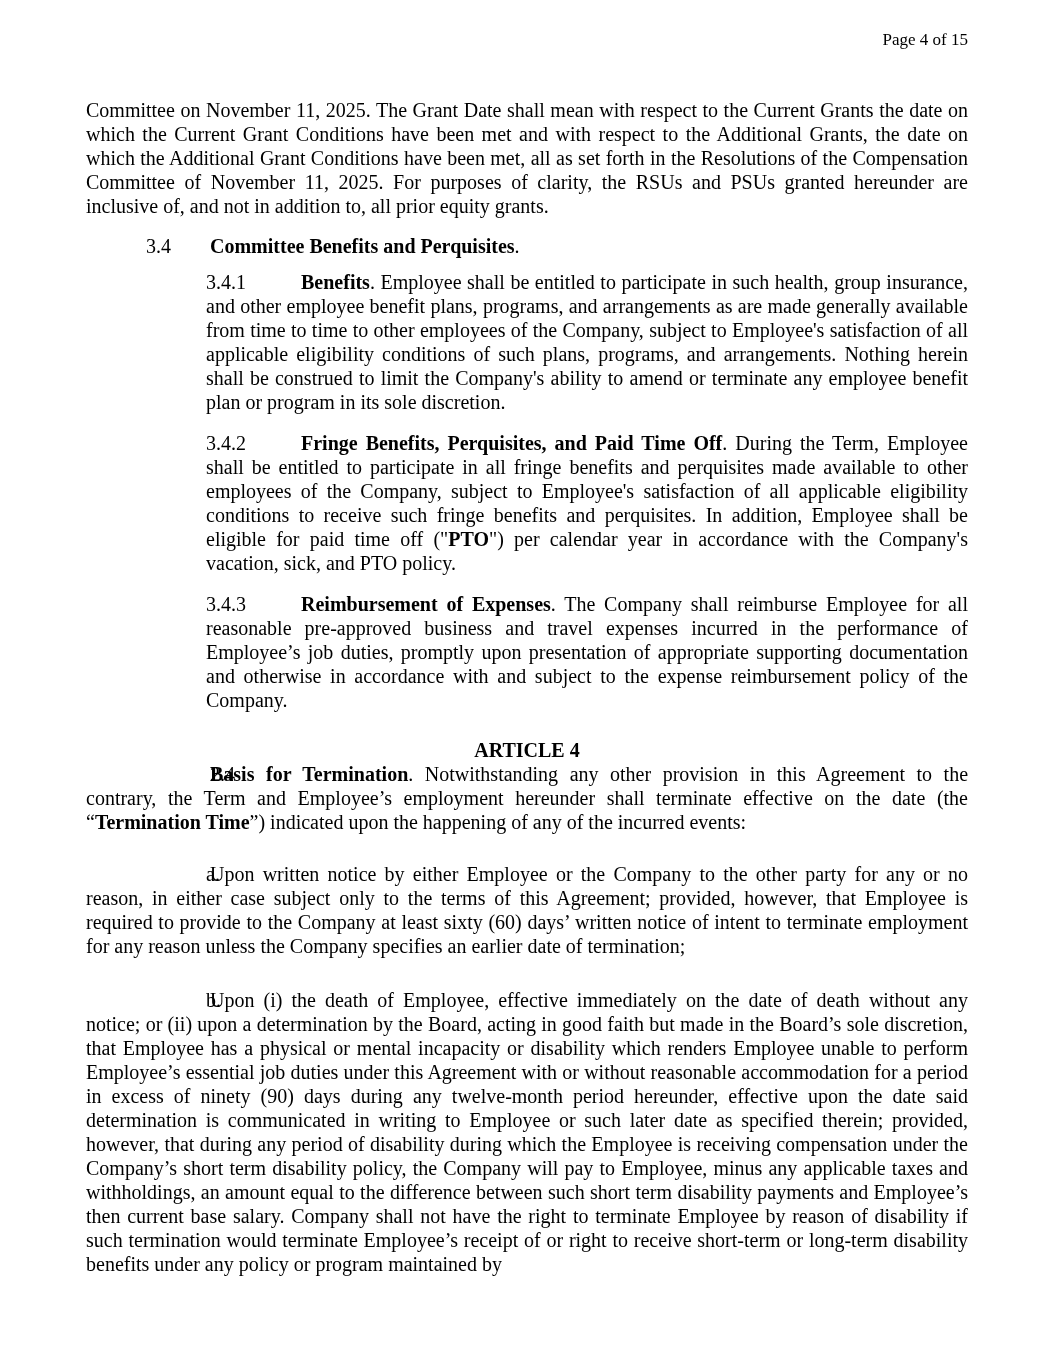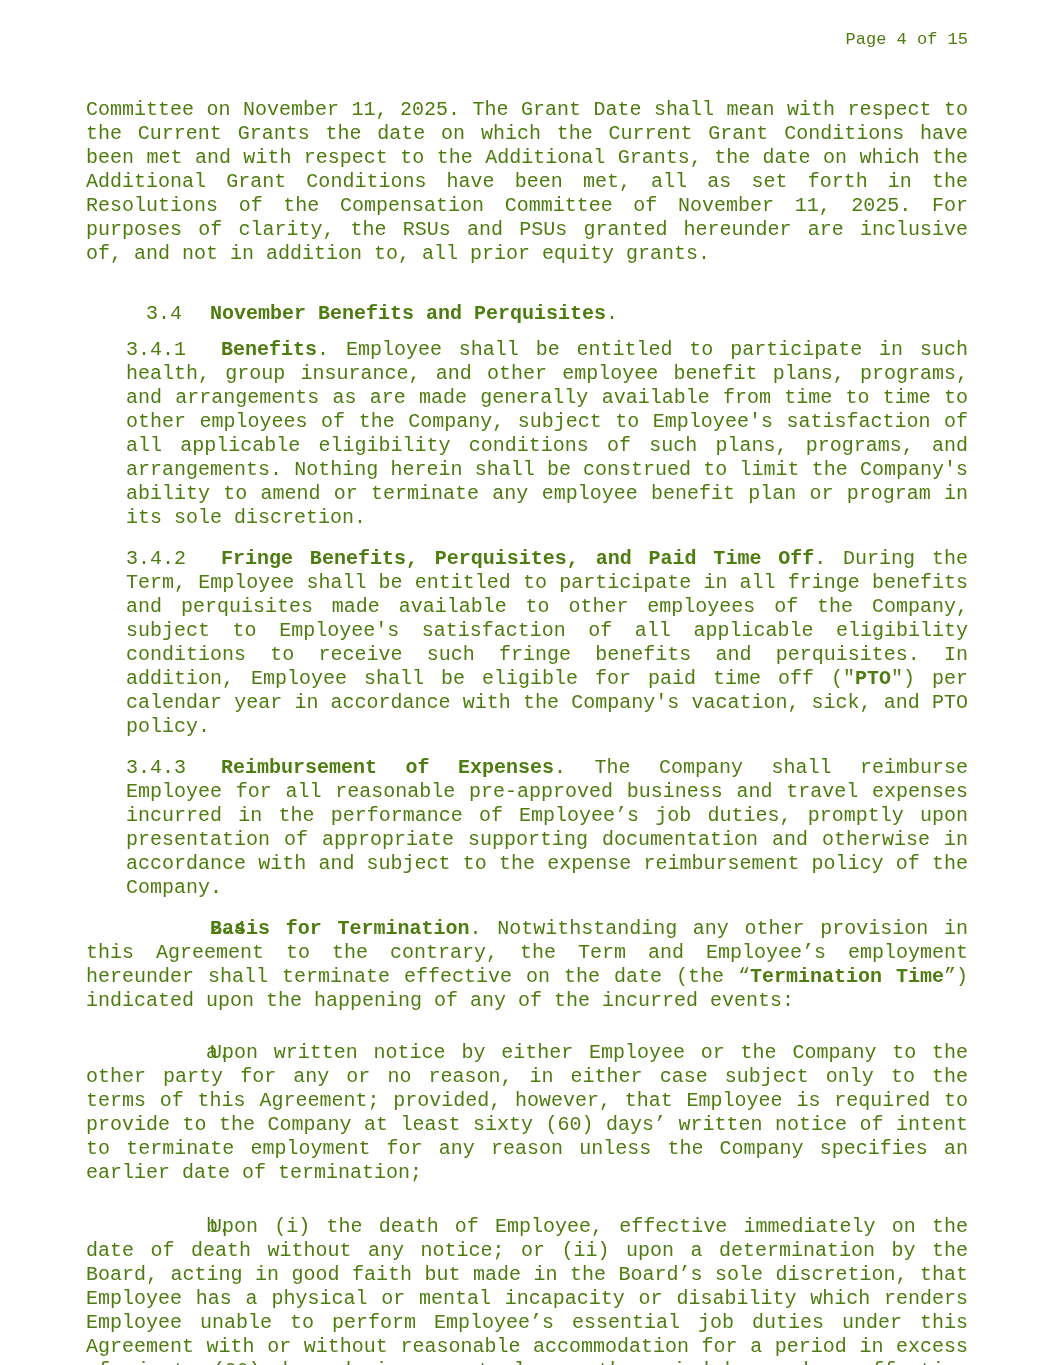--- a/index.html
+++ b/index.html
@@ -7,43 +7,43 @@
     padding: 0;
     background: #ffffff;
   }
   .page {
     position: relative;
     width: 1055px;
     height: 1365px;
     background: #ffffff;
     box-sizing: border-box;
     padding: 28px 87px 0 86px;
-    font-family: Liberation Mono, monospace;
+    font-family: Liberation Serif, serif;
     font-size: 20px;
     line-height: 24px;
-    color: #4d7c0f;
+    color: #000000;
   }
   .page-number {
     text-align: right;
     font-size: 17px;
     line-height: 24px;
     margin-bottom: 46px;
   }
   p { margin: 0; }
   .justify { text-align: justify; }
   .b { font-weight: bold; }
   .u { text-decoration: underline; }
   .num { display: inline-block; font-weight: normal; }
 
   .p-continuation { margin-bottom: 16px; margin-top: 23px; }
 
   .h34 { padding-left: 60px; margin-bottom: 12px; }
-  .h34 .num { width: 64px; margin-top: 20px; }
+  .h34 .num { width: 64px; }
 
-  .sub { margin-left: 40px; margin-bottom: 17px; }
+  .sub { margin-left: 120px; margin-bottom: 17px; }
   .sub .num { width: 95px; text-indent: 0; }
 
   .article-head { text-align: center; font-weight: bold; margin-top: 26px; }
   .article-head-last { text-align: center; font-weight: bold; margin-bottom: 30px; }
 
   .s41 { text-indent: 62px; margin-bottom: 28px; }
   .s41 .num { width: 62px; }
 
   .item { text-indent: 60px; margin-bottom: 30px; }
   .item .num { width: 64px; }
@@ -51,28 +51,29 @@
 </style>
 </head>
 <body>
 
 <div class="page">
 
   <div class="page-number">Page 4 of 15</div>
 
   <p class="justify p-continuation"><span>Committee on November 11, 2025. The Grant Date shall mean with respect to the Current Grants the date on which the Current Grant Conditions have been met and with respect to the Additional Grants, the date on which the Additional Grant Conditions have been met, all as set forth in the Resolutions of the Compensation Committee of November 11, 2025. For purposes of clarity, the RSUs and PSUs granted hereunder are inclusive of, and not in addition to, all prior equity grants.</span></p>
 
-  <p class="h34"><span class="num">3.4</span><span class="b">November Benefits and Perquisites</span><span>.</span></p>
+  <p class="h34"><span class="num">3.4</span><span class="b">Committee Benefits and Perquisites</span><span>.</span></p>
 
   <p class="justify sub"><span class="num">3.4.1</span><span class="b">Benefits</span><span>. Employee shall be entitled to participate in such health, group insurance, and other employee benefit plans, programs, and arrangements as are made generally available from time to time to other employees of the Company, subject to Employee's satisfaction of all applicable eligibility conditions of such plans, programs, and arrangements. Nothing herein shall be construed to limit the Company's ability to amend or terminate any employee benefit plan or program in its sole discretion.</span></p>
 
   <p class="justify sub"><span class="num">3.4.2</span><span class="b">Fringe Benefits, Perquisites, and Paid Time Off</span><span>. During the Term, Employee shall be entitled to participate in all fringe benefits and perquisites made available to other employees of the Company, subject to Employee's satisfaction of all applicable eligibility conditions to receive such fringe benefits and perquisites. In addition, Employee shall be eligible for paid time off ("</span><span class="b">PTO</span><span>") per calendar year in accordance with the Company's vacation, sick, and PTO policy.</span></p>
 
   <p class="justify sub"><span class="num">3.4.3</span><span class="b">Reimbursement of Expenses</span><span>. The Company shall reimburse Employee for all reasonable pre-approved business and travel expenses incurred in the performance of Employee’s job duties, promptly upon presentation of appropriate supporting documentation and otherwise in accordance with and subject to the expense reimbursement policy of the Company.</span></p>
 
+  <p class="article-head"><span class="b">ARTICLE 4</span></p>
 
 
   <p class="justify s41"><span class="num">2.4</span><span class="b">Basis for Termination</span><span>. Notwithstanding any other provision in this Agreement to the contrary, the Term and Employee’s employment hereunder shall terminate effective on the date (the “</span><span class="b">Termination Time</span><span>”) indicated upon the happening of any of the incurred events:</span></p>
 
   <p class="justify item"><span class="num">a.</span><span>Upon written notice by either Employee or the Company to the other party for any or no reason, in either case subject only to the terms of this Agreement; provided, however, that Employee is required to provide to the Company at least sixty (60) days’ written notice of intent to terminate employment for any reason unless the Company specifies an earlier date of termination;</span></p>
 
   <p class="justify item item-last"><span class="num">b.</span><span>Upon (i) the death of Employee, effective immediately on the date of death without any notice; or (ii) upon a determination by the Board, acting in good faith but made in the Board’s sole discretion, that Employee has a physical or mental incapacity or disability which renders Employee unable to perform Employee’s essential job duties under this Agreement with or without reasonable accommodation for a period in excess of ninety (90) days during any twelve-month period hereunder, effective upon the date said determination is communicated in writing to Employee or such later date as specified therein; provided, however, that during any period of disability during which the Employee is receiving compensation under the Company’s short term disability policy, the Company will pay to Employee, minus any applicable taxes and withholdings, an amount equal to the difference between such short term disability payments and Employee’s then current base salary. Company shall not have the right to terminate Employee by reason of disability if such termination would terminate Employee’s receipt of or right to receive short-term or long-term disability benefits under any policy or program maintained by</span></p>
 
 </div>
 

